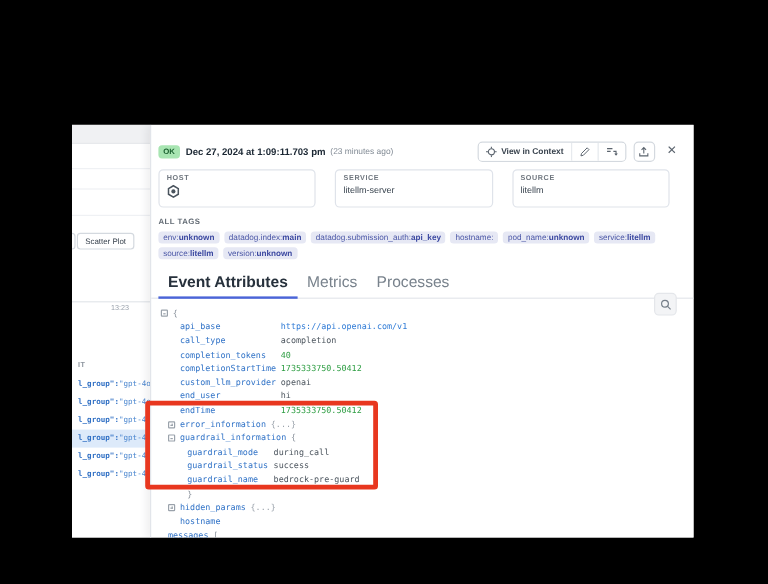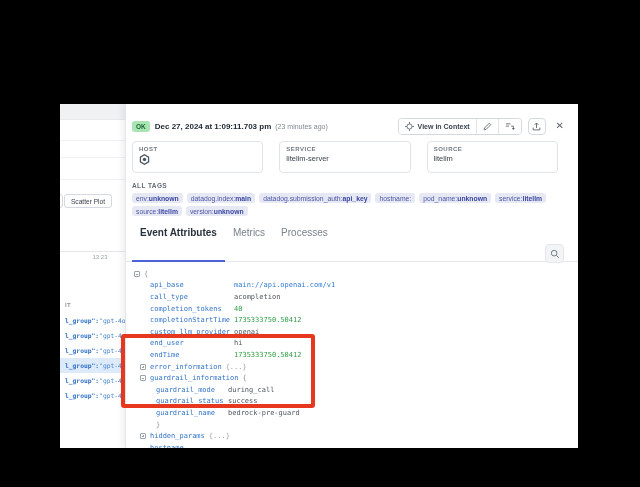--- a/index.html
+++ b/index.html
@@ -44,21 +44,21 @@
   .ibox .lab { font-size:6px; font-weight:bold; color:#70777f; letter-spacing:.5px; }
   .ibox .val { font-size:7.5px; color:#39444f; margin-top:2px; }
 
   .tags-block { margin:9px 20px 0 6px; }
   .tags-label { font-size:6.5px; font-weight:bold; color:#646c75; letter-spacing:.4px; }
   .tags-wrap { display:flex; flex-wrap:wrap; gap:3px 4px; margin-top:4px; }
   .tag { background:#e6e8f4; border-radius:3px; padding:1.5px 4px; font-size:6.8px; color:#4a56a6; cursor:pointer; white-space:nowrap; }
   .tag b { color:#3a47a0; }
 
   .tabs { display:flex; margin-top:7px; padding-left:6px; border-bottom:1px solid #e4e7eb; }
-  .tab { font-size:10px; color:#78828c; padding:4px 8px 22px 8px; cursor:pointer; }
+  .tab { font-size:13px; color:#78828c; padding:4px 8px 5px 8px; cursor:pointer; }
   .tab.active { color:#27313c; font-weight:600; border-bottom:2px solid #4a64d8; margin-bottom:-1px; }
 
   
   .json { position:relative; margin-top:6px; font-family:"DejaVu Sans Mono", monospace; font-size:7px; color:#4d565f; }
   .jrow { height:11.6px; display:flex; align-items:center; white-space:nowrap; }
   .pl-exp0 { padding-left:8px; } .pl-exp1 { padding-left:14px;text-align:center; }
   .pl-k1 { padding-left:24px; } .pl-k2 { padding-left:30px; }
   .exp { width:6px; height:6px; border:1px solid #9aa2ab; border-radius:1px; position:relative; margin-right:4px; flex:none; }
   .exp::before { content:""; position:absolute; left:1px; right:1px; top:2px; height:1px; background:#9aa2ab; }
   .exp.plus::after { content:""; position:absolute; top:1px; bottom:1px; left:2px; width:1px; background:#9aa2ab; }
@@ -198,21 +198,21 @@
         <div class="tab">Processes</div>
       </div>
 
       <div class="json">
         <div class="jrow pl-exp0">
             <span class="exp"></span>
             <span class="brace">{</span>
           </div>
         <div class="jrow pl-k1">
             <span class="jkey ka">api_base</span>
-            <a class="jval link">main://api.openai.com/v1</a>
+            <a class="jval link">https://api.openai.com/v1</a>
           </div>
         <div class="jrow pl-k1">
             <span class="jkey ka">call_type</span>
             <span class="jval">acompletion</span>
           </div>
         <div class="jrow pl-k1">
             <span class="jkey ka">completion_tokens</span>
             <span class="jval num">40</span>
           </div>
         <div class="jrow pl-k1">

